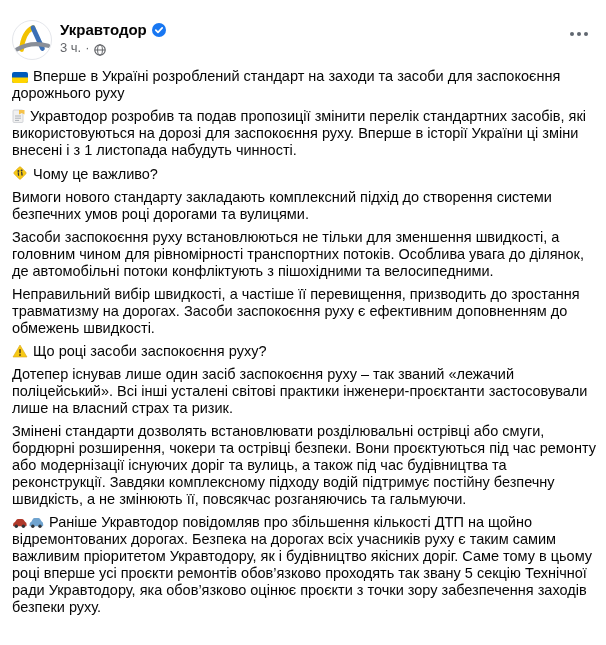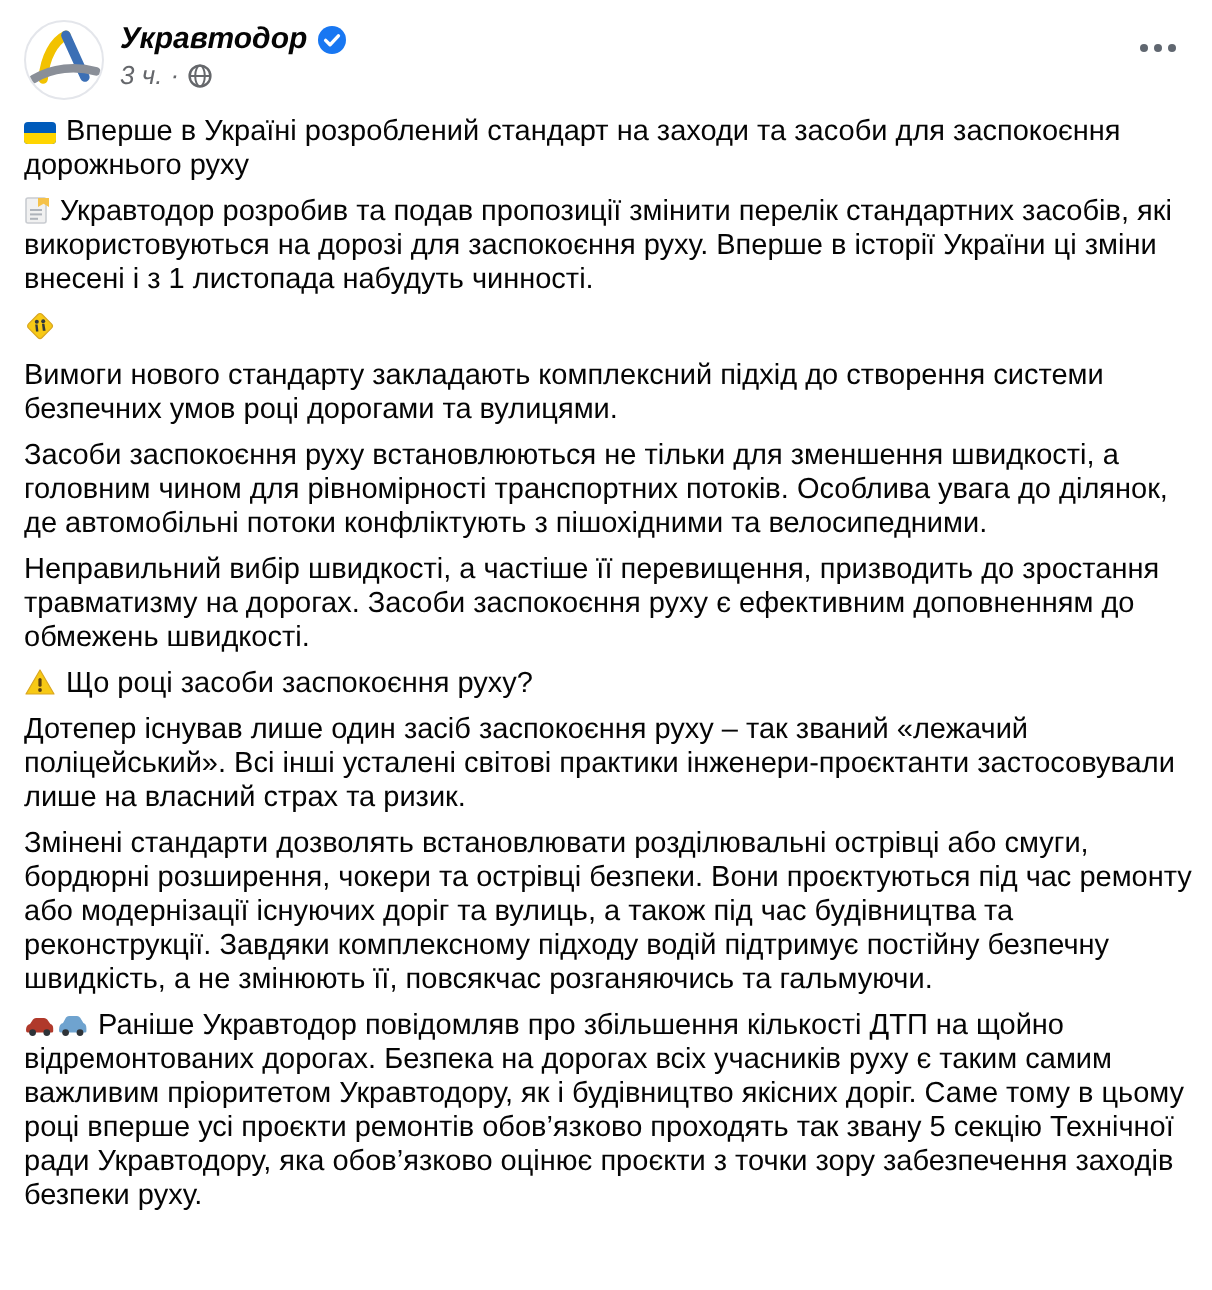--- a/index.html
+++ b/index.html
@@ -2,27 +2,27 @@
 <html><head>
 <meta charset="utf-8">
 <style>
   html,body{margin:0;padding:0;}
   body{
     width:606px;height:645px;overflow:hidden;background:#ffffff;
     font-family:"Liberation Sans","DejaVu Sans",sans-serif;color:#050505;
   }
   .post{width:606px;}
   
-  .header{display:flex;align-items:flex-start;padding:10px 14px 0 12px;font-style:italic;}
+  .header{display:flex;align-items:flex-start;padding:20px 14px 0 12px;}
   .avatar{width:40px;height:40px;border-radius:50%;border:1px solid #e4e6eb;
     box-sizing:border-box;background:#fff;flex:0 0 auto;cursor:pointer;overflow:hidden;}
   .head-text{margin-left:8px;flex:1 1 auto;min-width:0;}
   .name-row{display:flex;align-items:center;gap:5px;line-height:19px;}
   .page-name{font-size:15px;font-weight:bold;color:#050505;cursor:pointer;}
-  .meta-row{display:flex;align-items:center;gap:4px;font-size:13px;color:#65676b;line-height:16px;margin-top:1px;}
+  .meta-row{display:flex;align-items:flex-end;gap:4px;font-size:13px;color:#65676b;line-height:16px;margin-top:1px;}
   .meta-row .sep{color:#65676b;}
   .menu-btn{display:flex;align-items:center;gap:3px;padding:10px 4px;cursor:pointer;margin-top:2px;}
   .menu-btn i{width:4px;height:4px;border-radius:50%;background:#606770;display:block;}
   
   .content{padding:8px 4px 0 12px;font-size:14.5px;line-height:17px;}
   .para{margin:0 0 6px 0;}
   .inline-icon{display:inline-block;vertical-align:-2px;margin-right:5px;line-height:0;}
   svg{display:block;}
   .inline-icon svg{display:inline-block;}
 </style>
@@ -95,21 +95,21 @@
 
     <p class="para">
       <span class="inline-icon">
         <svg width="16" height="16" viewBox="0 0 16 16">
           <rect x="3.2" y="3.2" width="9.6" height="9.6" rx="1.5" transform="rotate(45 8 8)" fill="#F7C915" stroke="#D9A621" stroke-width="0.6"></rect>
           <circle cx="6.4" cy="5.9" r="1" fill="#31373D"></circle>
           <circle cx="9.6" cy="5.6" r="1" fill="#31373D"></circle>
           <path d="M5.6 7.2 L6.8 7.2 L7.2 10.8 L6 10.8 Z" fill="#31373D"></path>
           <path d="M9 6.9 L10.2 6.9 L10.8 10.4 L9.4 10.4 Z" fill="#31373D"></path>
         </svg>
-      </span>
+      </span><span>Чому це важливо?</span>
     </p>
 
     <p class="para">
       <span>Вимоги нового стандарту закладають комплексний підхід до створення системи безпечних умов році дорогами та вулицями.</span>
     </p>
 
     <p class="para">
       <span>Засоби заспокоєння руху встановлюються не тільки для зменшення швидкості, а головним чином для рівномірності транспортних потоків. Особлива увага до ділянок, де автомобільні потоки конфліктують з пішохідними та велосипедними.</span>
     </p>
 

